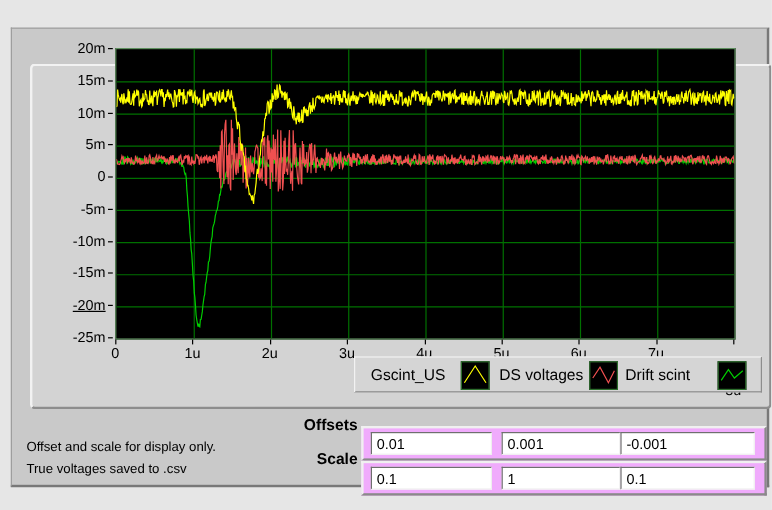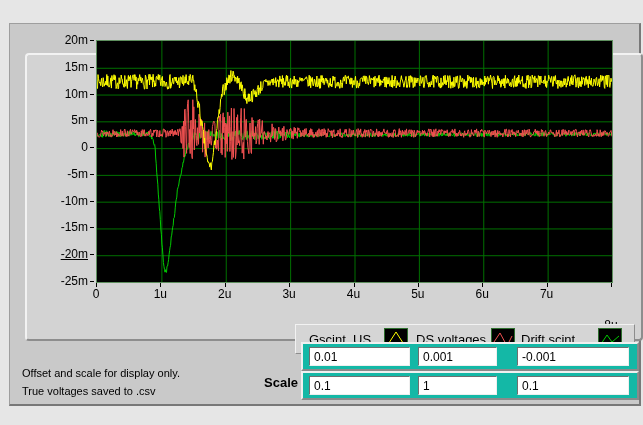--- a/index.html
+++ b/index.html
@@ -12,35 +12,35 @@
     border:2px solid;border-color:#f2f2f2 #8d8d8d #8d8d8d #f2f2f2;border-radius:4px;box-sizing:border-box;}
   .plot{position:absolute;left:96px;top:40px;width:515px;height:241px;background:#000;
     border:1px solid #5e8f5e;box-sizing:content-box;}
   .plot svg{display:block;}
   .tick-label-y{position:absolute;width:48px;left:40px;height:14px;text-align:right;
     font-size:12px;color:#000;}
   .tick-y{position:absolute;left:90px;width:4px;height:1px;background:#000;}
   .tick-label-x{position:absolute;width:40px;top:287px;height:14px;text-align:center;
     font-size:12px;color:#000;}
   .tick-x{position:absolute;top:283px;width:1px;height:4px;background:#000;}
-  .legend-bar{position:absolute;left:295px;top:324px;width:340px;height:30px;background:#d5d5d5;
+  .legend-bar{position:absolute;left:295px;top:297px;width:340px;height:30px;background:#d5d5d5;
     border:1px solid;border-color:#f2f2f2 #8d8d8d #8d8d8d #f2f2f2;box-sizing:border-box;}
   .legend-label{position:absolute;top:7px;font-size:13px;color:#000;white-space:nowrap;}
   .legend-icon{position:absolute;top:3px;width:22px;height:22px;background:#000;
     border:1px solid #2d6e2d;box-sizing:content-box;}
   .legend-icon svg{display:block;}
   .notes{position:absolute;left:22px;top:364px;font-size:11px;line-height:18px;color:#000;}
   .row-label{position:absolute;left:200px;width:98px;text-align:right;font-size:13px;
     font-weight:bold;color:#000;}
-  .cluster{position:absolute;left:301px;width:338px;height:29px;background:#14b8a6;
-    border:2px solid;border-color:#f0f0f0 #8a8a8a #8a8a8a #f0f0f0;box-sizing:border-box;}
+  .cluster{position:absolute;left:301px;width:338px;height:29px;background:#f0abfc;
+    border:2px solid;border-color:#f0f0f0 #8a8a8a #8a8a8a #f0f0f0;box-sizing:border-box;margin-top:13px;}
   .num-field{position:absolute;top:3px;height:19px;background:#fff;color:#000;
     border:1px solid;border-color:#6f6f6f #efefef #efefef #6f6f6f;box-sizing:border-box;
     font-family:"Liberation Sans","DejaVu Sans",sans-serif;font-size:12px;padding:0 0 0 4px;margin:0;}
-  .f1{left:6px;width:101px;} .f2{left:115px;width:79px;} .f3{left:214px;width:112px;}
+  .f1{left:6px;width:101px;} .f2{left:115px;width:99px;} .f3{left:214px;width:112px;}
 </style>
 </head>
 <body>
 
 <div class="screen">
   <div class="main-panel">
     <div class="graph-panel"></div>
   </div>
 
   <div class="plot">
@@ -128,20 +128,21 @@
         <polyline fill="none" stroke-width="1" points="2,15 8,6 13,13 20,7" stroke="#00cc00"></polyline>
       </svg>
     </span>
   </div>
 
   <div class="notes">
     <div>Offset and scale for display only.</div>
     <div>True voltages saved to .csv</div>
   </div>
 
+  <div class="row-label" style="top:346px">Offsets</div>
   <div class="cluster" style="top:342px">
     <input class="num-field f1" value="0.01" style="">
     <input class="num-field f2" value="0.001" style="">
     <input class="num-field f3" value="-0.001" style="">
   </div>
 
   <div class="row-label" style="top:375px">Scale</div>
   <div class="cluster" style="top:371px">
     <input class="num-field f1" value="0.1" style="">
     <input class="num-field f2" value="1" style="">

